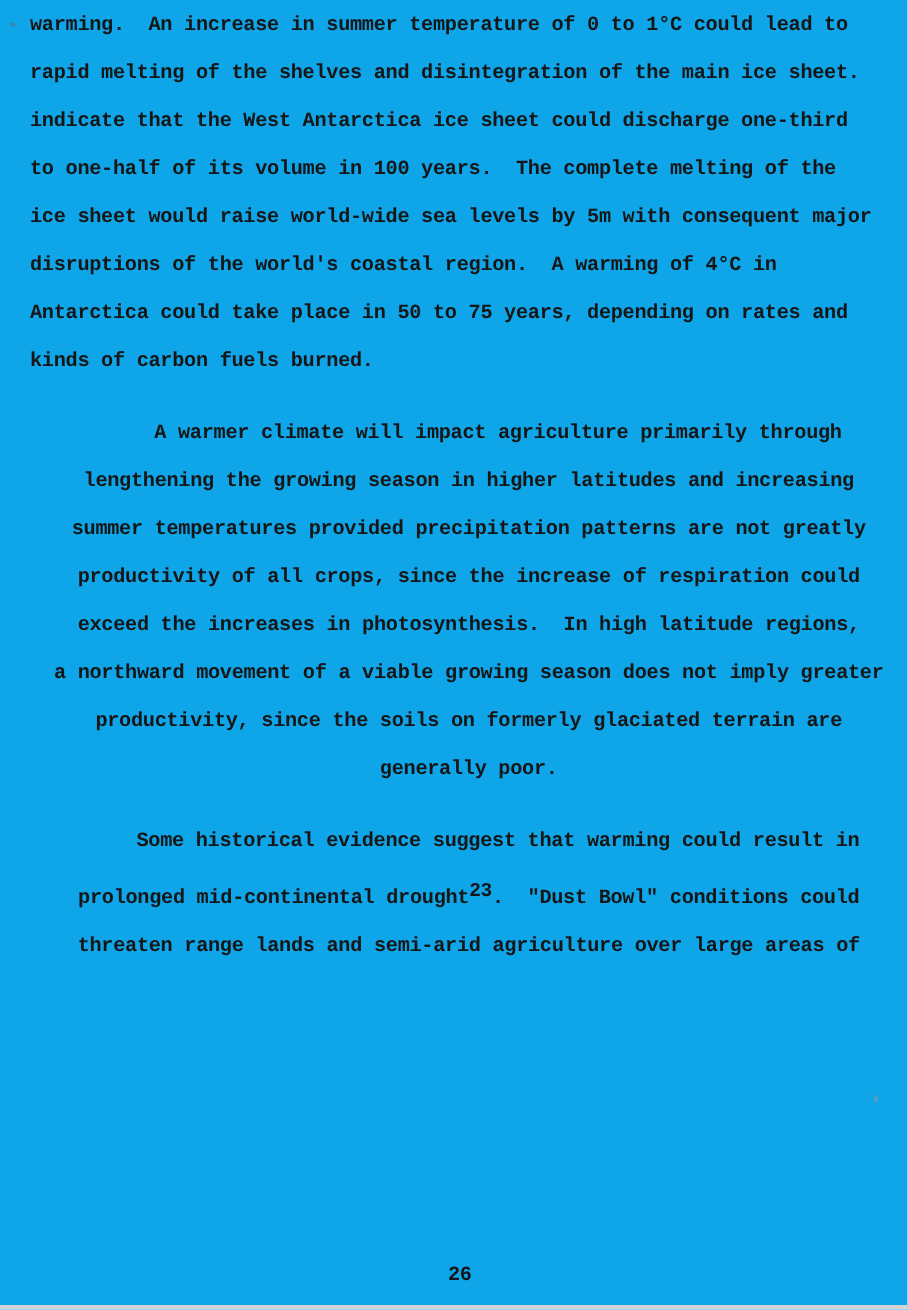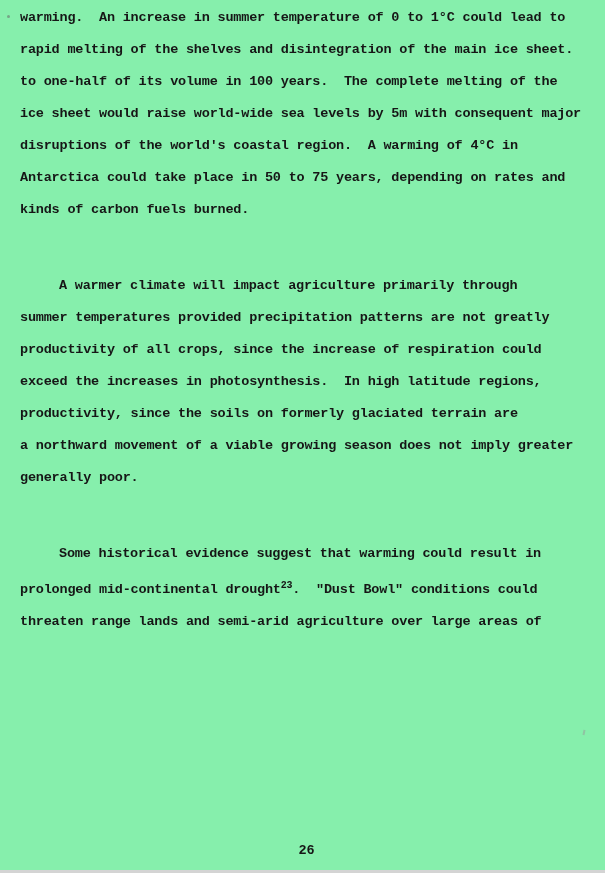--- a/index.html
+++ b/index.html
@@ -4,50 +4,51 @@
 <style>
   html, body {
     margin: 0;
     padding: 0;
     background: #fdfdfd;
   }
   .page {
     position: relative;
     width: 605px;
     height: 873px;
-    background: #86efac;
+    background: #0ea5e9;
     overflow: hidden;
     font-family: "Liberation Mono", "DejaVu Sans Mono", monospace;
     font-weight: bold;
     color: #161616;
   }
   .content {
     position: absolute;
     left: 20px;
     top: 2px;
     right: 0;
   }
   .para {
     margin: 0;
     padding: 0;
   }
   .para + .para {
-    margin-top: 44px;
+    margin-top: 16px;
+    text-align: center;
   }
   .line {
     font-size: 13.5px;
     line-height: 32px;
     letter-spacing: -0.2px;
     white-space: pre;
   }
   .line.indent {
     padding-left: 39px;
   }
   .sup {
-    font-size: 10px;
+    font-size: 13px;
     vertical-align: 5px;
     letter-spacing: -0.2px;
   }
   .footer {
     position: absolute;
     left: 0;
     width: 100%;
     top: 843px;
     text-align: center;
     text-indent: 8px;
@@ -88,34 +89,36 @@
 
 <div class="page">
   <div class="artifact-dot"></div>
   <div class="artifact-tick"></div>
 
   <div class="content">
 
     <div class="para">
       <div class="line">warming.  An increase in summer temperature of 0 to 1°C could lead to</div>
       <div class="line">rapid melting of the shelves and disintegration of the main ice sheet.</div>
+      <div class="line">indicate that the West Antarctica ice sheet could discharge one-third</div>
       <div class="line">to one-half of its volume in 100 years.  The complete melting of the</div>
       <div class="line">ice sheet would raise world-wide sea levels by 5m with consequent major</div>
       <div class="line">disruptions of the world's coastal region.  A warming of 4°C in</div>
       <div class="line">Antarctica could take place in 50 to 75 years, depending on rates and</div>
       <div class="line">kinds of carbon fuels burned.</div>
     </div>
 
     <div class="para">
       <div class="line indent">A warmer climate will impact agriculture primarily through</div>
+      <div class="line">lengthening the growing season in higher latitudes and increasing</div>
       <div class="line">summer temperatures provided precipitation patterns are not greatly</div>
       <div class="line">productivity of all crops, since the increase of respiration could</div>
       <div class="line">exceed the increases in photosynthesis.  In high latitude regions,</div>
+      <div class="line">a northward movement of a viable growing season does not imply greater</div>
       <div class="line">productivity, since the soils on formerly glaciated terrain are</div>
-      <div class="line">a northward movement of a viable growing season does not imply greater</div>
       <div class="line">generally poor.</div>
     </div>
 
     <div class="para">
       <div class="line indent">Some historical evidence suggest that warming could result in</div>
       <div class="line"><span>prolonged mid-continental drought</span><span class="sup">23</span><span>.  "Dust Bowl" conditions could</span></div>
       <div class="line">threaten range lands and semi-arid agriculture over large areas of</div>
     </div>
 
   </div>

